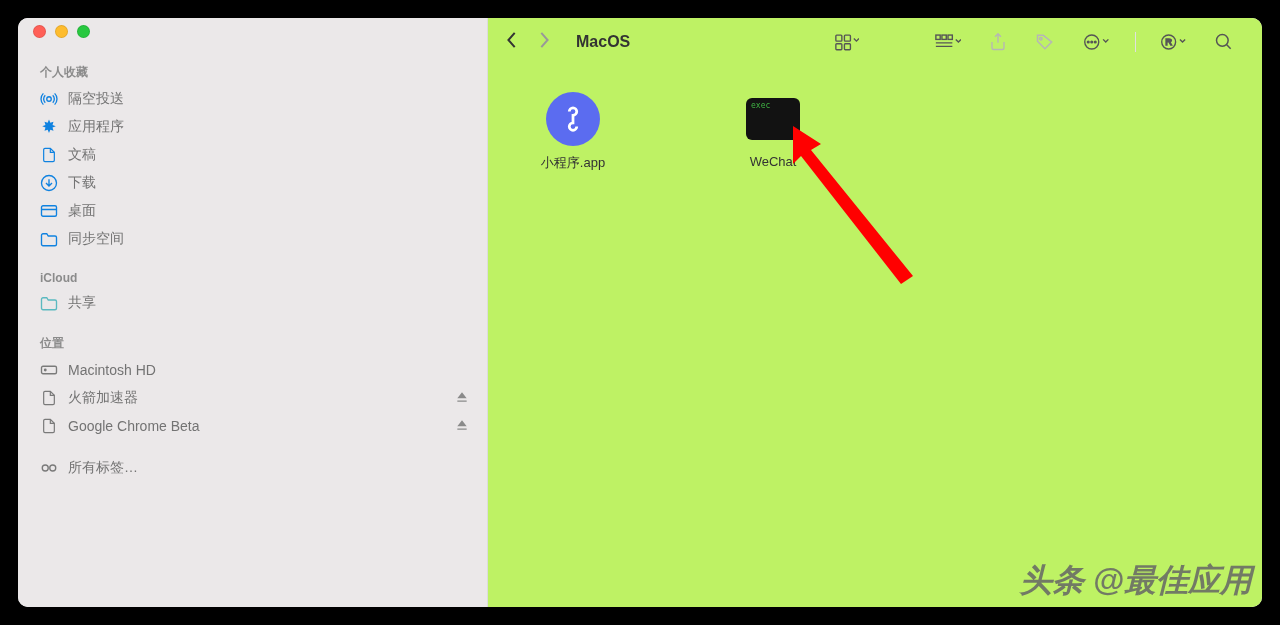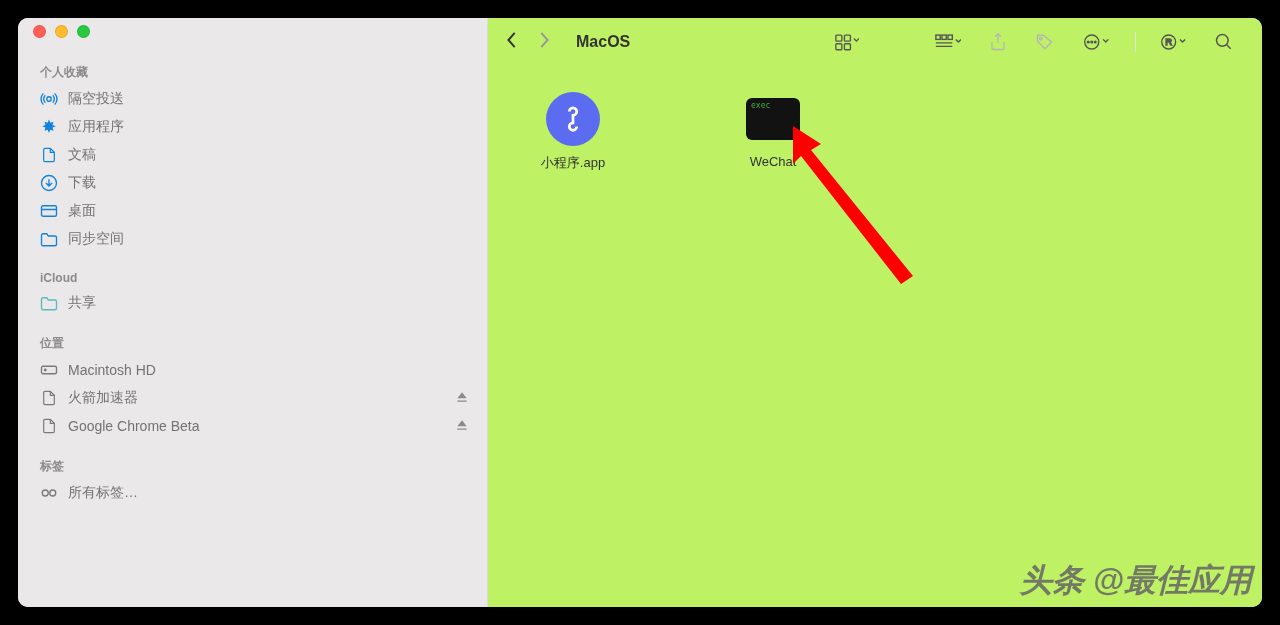--- a/index.html
+++ b/index.html
@@ -144,21 +144,20 @@
             <polyline points="14 2 14 8 20 8"></polyline>
           </svg>
         </span>
       <span>Google Chrome Beta</span>
       <span class="eject"><svg width="14" height="14" viewBox="0 0 24 24" fill="currentColor">
             <path d="M12 4l8 10H4zM4 18h16v2H4z"></path>
           </svg></span>
     </div>
 
     <div class="section-gap"></div>
-    <div class="section-title">标签</div>
     <div class="sidebar-item">
       <span class="icon gray">
           <svg width="18" height="14" viewBox="0 0 24 18" fill="none" stroke="currentColor" stroke-width="1.8">
             <circle cx="7" cy="9" r="4"></circle>
             <circle cx="17" cy="9" r="4"></circle>
           </svg>
         </span>
       <span>所有标签…</span>
     </div>
   </div>

